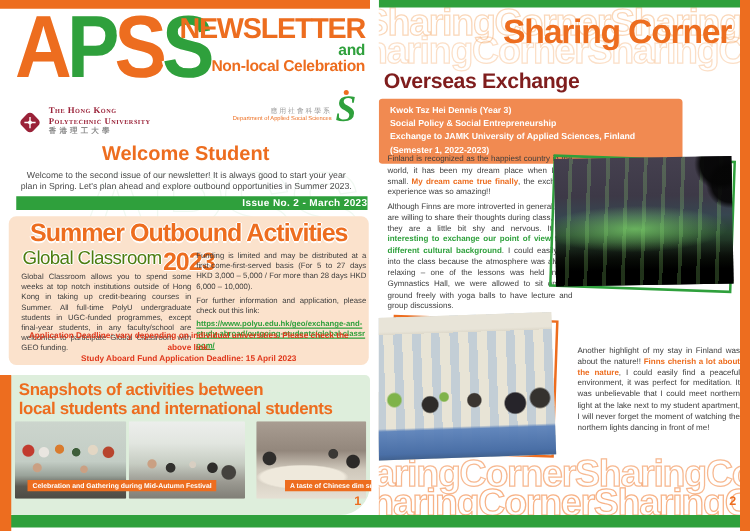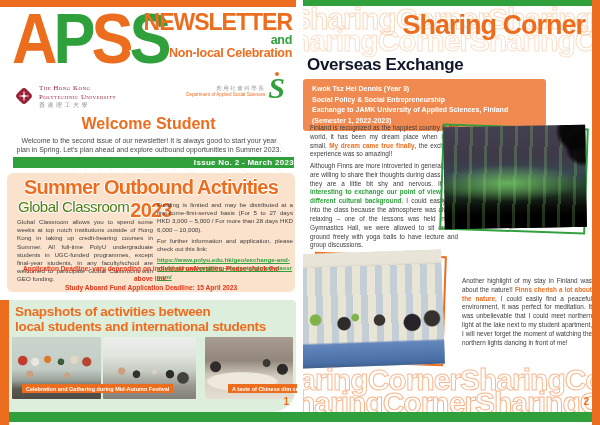--- a/index.html
+++ b/index.html
@@ -19,21 +19,21 @@
 
   
   .apss { position:absolute; left:12px; top:4px; font-size:63px; font-weight:800; line-height:1.08; letter-spacing:-4px; text-shadow:2px 0 0 #fff,-2px 0 0 #fff,0 2px 0 #fff,0 -2px 0 #fff; }
   .apss span { display:inline-block; transform:scaleY(1.12); }
   .c-orange { color:#ED6D1F; } .c-green { color:#2FA03C; }
   .mast-right { position:absolute; right:5px; top:11px; width:150px; text-align:right; }
   .newsletter { font-size:23px; font-weight:800; color:#ED6D1F; letter-spacing:-1px; line-height:1; }
   .mast-sub { font-size:12.5px; font-weight:800; line-height:1.05; letter-spacing:-0.3px; }
 
   
-  .polyu { position:absolute; left:13px; top:82px; display:flex; align-items:center; gap:4px; }
+  .polyu { position:absolute; left:13px; top:82px; display:flex; align-items:flex-end; gap:4px;font-weight:bold; }
   .polyu-text { font-family:"Liberation Serif", serif; color:#9A2238; font-size:7px; font-variant:small-caps; letter-spacing:0.4px; line-height:1.25; padding-top:2px; }
   .polyu-cn { font-size:6px; color:#8a8a8a; letter-spacing:2.5px; font-variant:normal; }
   .dept { position:absolute; right:12px; top:74px; display:flex; align-items:flex-end; gap:3px; }
   .dept-text { text-align:right; padding-bottom:4px; }
   .dept-cn { font-size:5.5px; color:#9a9a9a; letter-spacing:1.5px; }
   .dept-en { font-size:4.6px; color:#ED6D1F; }
   .dept-s { font-family:"Liberation Serif", serif; font-style:italic; font-weight:700; font-size:30px; color:#2FA03C; line-height:0.9; position:relative; }
   .dept-s::before { content:""; position:absolute; top:-2px; left:7px; width:4px; height:4px; border-radius:50%; background:#ED6D1F; }
 
   
@@ -91,21 +91,21 @@
   .pn1 { right:8px; top:396px; }
   .pn2 { right:11px; top:396px; }
 
   
   .wm { position:absolute; font-size:30px; font-weight:800; white-space:nowrap; color:transparent; -webkit-text-stroke:1px rgba(243,150,70,0.38); letter-spacing:-1px; }
   .wm-t1 { left:-12px; top:2px; }
   .wm-t2 { left:-30px; top:24px; -webkit-text-stroke-color:rgba(243,150,70,0.30); }
   .wm-b1 { left:-40px; top:363px; -webkit-text-stroke-color:rgba(240,115,35,0.5); }
   .wm-b2 { left:-25px; top:386px; -webkit-text-stroke-color:rgba(240,115,35,0.55); }
   .sharing-title { position:absolute; right:15px; top:10px; font-size:27px; font-weight:800; color:#ED6D1F; letter-spacing:-1px; }
-  .overseas { position:absolute; left:4px; top:55px; font-size:17px; font-weight:800; color:#0f172a; letter-spacing:-0.3px; text-shadow:1px 0 0 #fff,-1px 0 0 #fff,0 1px 0 #fff,0 -1px 0 #fff; }
+  .overseas { position:absolute; left:4px; top:55px; font-size:17px; font-weight:800; color:#7f1d1d; letter-spacing:-0.3px; text-shadow:1px 0 0 #fff,-1px 0 0 #fff,0 1px 0 #fff,0 -1px 0 #fff; }
   .student-box { position:absolute; left:0; top:79px; width:243px; background:#F18A51; border-radius:3px; padding:5px 9px; color:#fff; font-size:7px; font-weight:800; line-height:1.5; }
   .rp-para { position:absolute; font-size:6.4px; color:#3c3c3c; line-height:1.38; text-align:justify; }
   .p1 { left:7px; top:124px; width:148px; }
   .p2 { left:7px; top:162px; width:148px; }
   .p3 { left:159px; top:277px; width:130px; }
   .hl-orange { color:#ED6D1F; font-weight:800; }
   .hl-green { color:#2FA03C; font-weight:800; }
 
   .aurora-wrap { position:absolute; left:138px; top:122px; width:148px; height:112px; }
   .aurora-frame { position:absolute; left:0; top:4px; width:146px; height:106px; border:2px solid #2FA03C; transform:rotate(2deg); }

